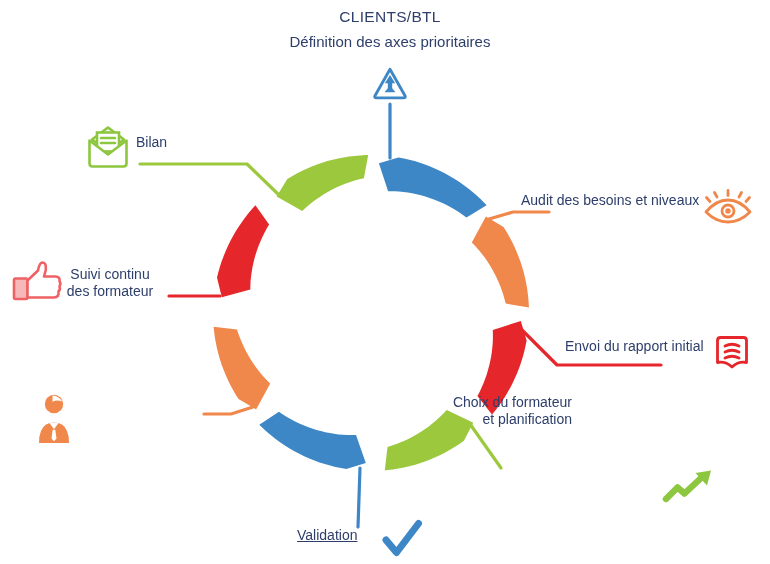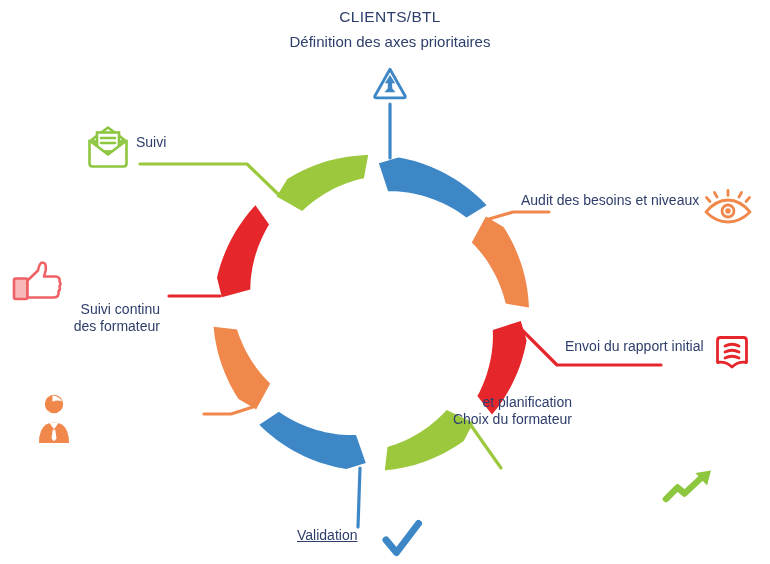--- a/index.html
+++ b/index.html
@@ -75,40 +75,40 @@
       <path d="M4 33 L15.5 21.5 L22.5 27.5 L38 13" fill="none" stroke="#8dc63f" stroke-width="6.5" stroke-linecap="round" stroke-linejoin="round"></path>
       <polygon points="33.5,7 49,4.5 45,19.5" fill="#8dc63f"></polygon>
     </svg>
     <div class="step-label" style="left: 297px; top: 527px; text-align: left; text-decoration: underline;">
       <div>Validation</div>
     </div>
     <svg viewBox="0 0 42 40" class="icon" width="42" height="40" style="left: 381px; top: 518px;">
       <path d="M5 22 L15.5 34.5 L37.5 5.5" fill="none" stroke="#3e87c6" stroke-width="7" stroke-linecap="round" stroke-linejoin="round"></path>
     </svg>
     <div class="step-label" style="right: 196px; top: 394px; text-align: right;">
+      <div>Choix du formateur</div>
       <div>et planification</div>
-      <div>Choix du formateur</div>
     </div>
     <svg viewBox="0 0 34 50" class="icon" width="34" height="50" style="left: 37px; top: 393px;">
       <circle cx="17" cy="11" r="9.2" fill="#f0874b"></circle>
       <path d="M15.5 2.5 Q22 3 25.2 8.5 Q20 6.5 15.5 8.8 Z" fill="#fff"></path>
       <path d="M2 50 Q2 36 9 31.5 Q12.5 29.5 17 29.5 Q21.5 29.5 25 31.5 Q32 36 32 50 Z" fill="#f0874b"></path>
       <path d="M12.3 29.8 L17 36.2 L21.7 29.8 Z" fill="#fff"></path>
       <path d="M15.7 36.8 L18.3 36.8 L19.5 45.5 L17 48.2 L14.5 45.5 Z" fill="#fff"></path>
     </svg>
-    <div class="step-label" style="left: 60px; top: 266px; text-align: right; width: 100px; margin-top: 35px;">
+    <div class="step-label" style="left: 60px; top: 266px; text-align: center; width: 100px;">
       <div>Suivi continu</div>
       <div>des formateur</div>
     </div>
     <svg viewBox="0 0 52 48" class="icon" width="52" height="48" style="left: 11px; top: 259px;">
       <rect x="3" y="19.5" width="13.5" height="20.5" rx="1.5" fill="#ee6164" fill-opacity="0.45" stroke="#ee6164" stroke-width="2.6"></rect>
       <path d="M16.5 38.5 L16.5 21.5 L27 11.5 Q28.5 3.5 31.5 3.5 Q35.5 3.5 34.8 11 L33 17.5 L44.5 17.5 Q49.3 18 48.5 22 Q50.3 24.5 48.5 27.5 Q49.8 30 47.5 32.5 Q48.5 38.2 43 38.5 Z" fill="#fff" stroke="#ee6164" stroke-width="2.6" stroke-linejoin="round"></path>
     </svg>
     <div class="step-label" style="left: 136px; top: 134px; text-align: left;">
-      <div>Suivi</div>
+      <div>Bilan</div>
     </div>
     <svg viewBox="0 0 46 44" class="icon" width="46" height="44" style="left: 85px; top: 125px;">
       <path d="M23 2.5 L39 14.5 L23 26 L7 14.5 Z" fill="#fff" stroke="#8dc63f" stroke-width="2.6" stroke-linejoin="round"></path>
       <rect x="12" y="7.5" width="22" height="19" fill="#fff" stroke="#8dc63f" stroke-width="2.6"></rect>
       <line x1="16" y1="13" x2="30" y2="13" stroke="#8dc63f" stroke-width="2.6" stroke-linecap="round"></line>
       <line x1="16" y1="18" x2="30" y2="18" stroke="#8dc63f" stroke-width="2.6" stroke-linecap="round"></line>
       <path d="M4.5 15.5 L23 29.5 L41.5 15.5 L41.5 38.5 Q41.5 41.5 38.5 41.5 L7.5 41.5 Q4.5 41.5 4.5 38.5 Z" fill="#fff" stroke="#8dc63f" stroke-width="2.6" stroke-linejoin="round"></path>
     </svg>
   </div>
 

